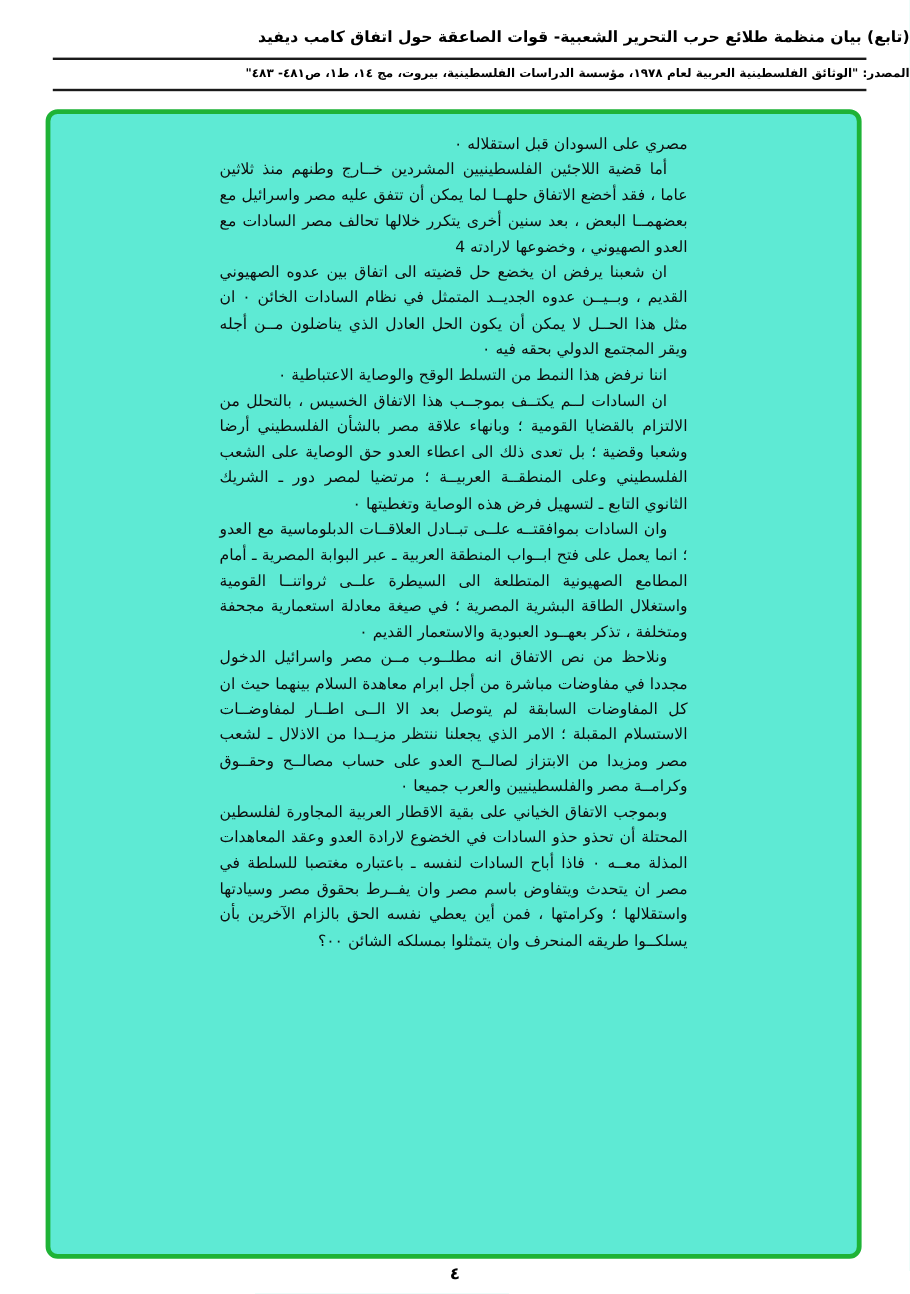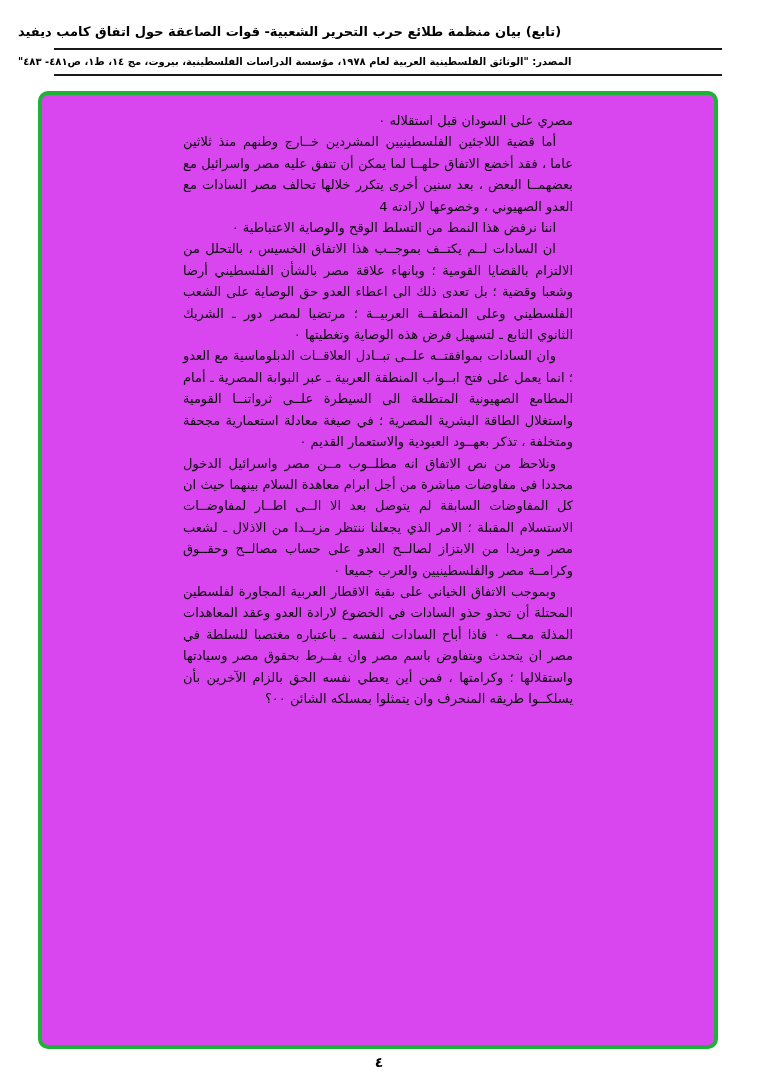--- a/index.html
+++ b/index.html
@@ -12,23 +12,23 @@
     position: relative;
     width: 758px;
     height: 1078px;
     background: #ffffff;
     margin: 0 auto;
     overflow: hidden;
   }
   .doc-header {
     position: absolute;
     top: 0;
-    left: 18px;
+    left: 8px;
     right: 0;
-    text-align: left;
+    text-align: right;
     direction: rtl;
   }
   .doc-title {
     margin-top: 24px;
     font-size: 13px;
     font-weight: bold;
     color: #000000;
     direction: rtl;
   }
   .rule {
@@ -46,21 +46,21 @@
   }
   .rule-bottom { margin-top: 7px; }
   .frame {
     position: absolute;
     left: 38px;
     top: 91px;
     width: 680px;
     height: 958px;
     border: 4px solid #1eb336;
     border-radius: 10px;
-    background: #d946ef;
+    background: #5eead4;
   }
   .text-col {
     width: 390px;
     margin: 15px auto 0 auto;
     direction: rtl;
     text-align: justify;
     font-size: 13px;
     line-height: 21.4px;
     color: #0d0d0d;
   }
@@ -92,20 +92,21 @@
     <div class="doc-title">(تابع)  بيان منظمة طلائع حرب التحرير الشعبية- قوات الصاعقة حول اتفاق كامب ديفيد</div>
     <div class="rule rule-top"></div>
     <div class="doc-source">المصدر: "الوثائق الفلسطينية العربية لعام ١٩٧٨، مؤسسة الدراسات الفلسطينية، بيروت، مج ١٤، ط١، ص٤٨١- ٤٨٣"</div>
     <div class="rule rule-bottom"></div>
   </div>
 
   <div class="frame">
     <div class="text-col">
         <p class="para no-indent">مصري على السودان قبل استقلاله ٠</p>
         <p class="para">أما قضية اللاجئين الفلسطينيين المشردين خــارج وطنهم منذ ثلاثين عاما ، فقد أخضع الاتفاق حلهــا لما يمكن أن تتفق عليه مصر واسرائيل مع بعضهمــا البعض ، بعد سنين أخرى يتكرر خلالها تحالف مصر السادات مع العدو الصهيوني ، وخضوعها لارادته 4</p>
+        <p class="para">ان شعبنا يرفض ان يخضع حل قضيته الى اتفاق بين عدوه الصهيوني القديم ، وبــيــن عدوه الجديــد المتمثل في نظام السادات الخائن ٠ ان مثل هذا الحــل لا يمكن أن يكون الحل العادل الذي يناضلون مــن أجله ويقر المجتمع الدولي بحقه فيه ٠</p>
         <p class="para">اننا نرفض هذا النمط من التسلط الوقح والوصاية الاعتباطية ٠</p>
         <p class="para">ان السادات لــم يكتــف بموجــب هذا الاتفاق الخسيس ، بالتحلل من الالتزام بالقضايا القومية ؛ وبانهاء علاقة مصر بالشأن الفلسطيني أرضا وشعبا وقضية ؛ بل تعدى ذلك الى اعطاء العدو حق الوصاية على الشعب الفلسطيني وعلى المنطقــة العربيــة ؛ مرتضيا لمصر دور ـ الشريك الثانوي التابع ـ لتسهيل فرض هذه الوصاية وتغطيتها ٠</p>
         <p class="para">وان السادات بموافقتــه علــى تبــادل العلاقــات الدبلوماسية مع العدو ؛ انما يعمل على فتح ابــواب المنطقة العربية ـ عبر البوابة المصرية ـ أمام المطامع الصهيونية المتطلعة الى السيطرة علــى ثرواتنــا القومية واستغلال الطاقة البشرية المصرية ؛ في صيغة معادلة استعمارية مجحفة ومتخلفة ، تذكر بعهــود العبودية والاستعمار القديم ٠</p>
         <p class="para">ونلاحظ من نص الاتفاق انه مطلــوب مــن مصر واسرائيل الدخول مجددا في مفاوضات مباشرة من أجل ابرام معاهدة السلام بينهما حيث ان كل المفاوضات السابقة لم يتوصل بعد الا الــى اطــار لمفاوضــات الاستسلام المقبلة ؛ الامر الذي يجعلنا ننتظر مزيــدا من الاذلال ـ لشعب مصر ومزيدا من الابتزاز لصالــح العدو على حساب مصالــح وحقــوق وكرامــة مصر والفلسطينيين والعرب جميعا ٠</p>
         <p class="para">وبموجب الاتفاق الخياني على بقية الاقطار العربية المجاورة لفلسطين المحتلة أن تحذو حذو السادات في الخضوع لارادة العدو وعقد المعاهدات المذلة معــه ٠ فاذا أباح السادات لنفسه ـ باعتباره مغتصبا للسلطة في مصر ان يتحدث ويتفاوض باسم مصر وان يفــرط بحقوق مصر وسيادتها واستقلالها ؛ وكرامتها ، فمن أين يعطي نفسه الحق بالزام الآخرين بأن يسلكــوا طريقه المنحرف وان يتمثلوا بمسلكه الشائن ٠٠؟</p>
       </div>
   </div>
 
   <div class="page-number">٤</div>
 

